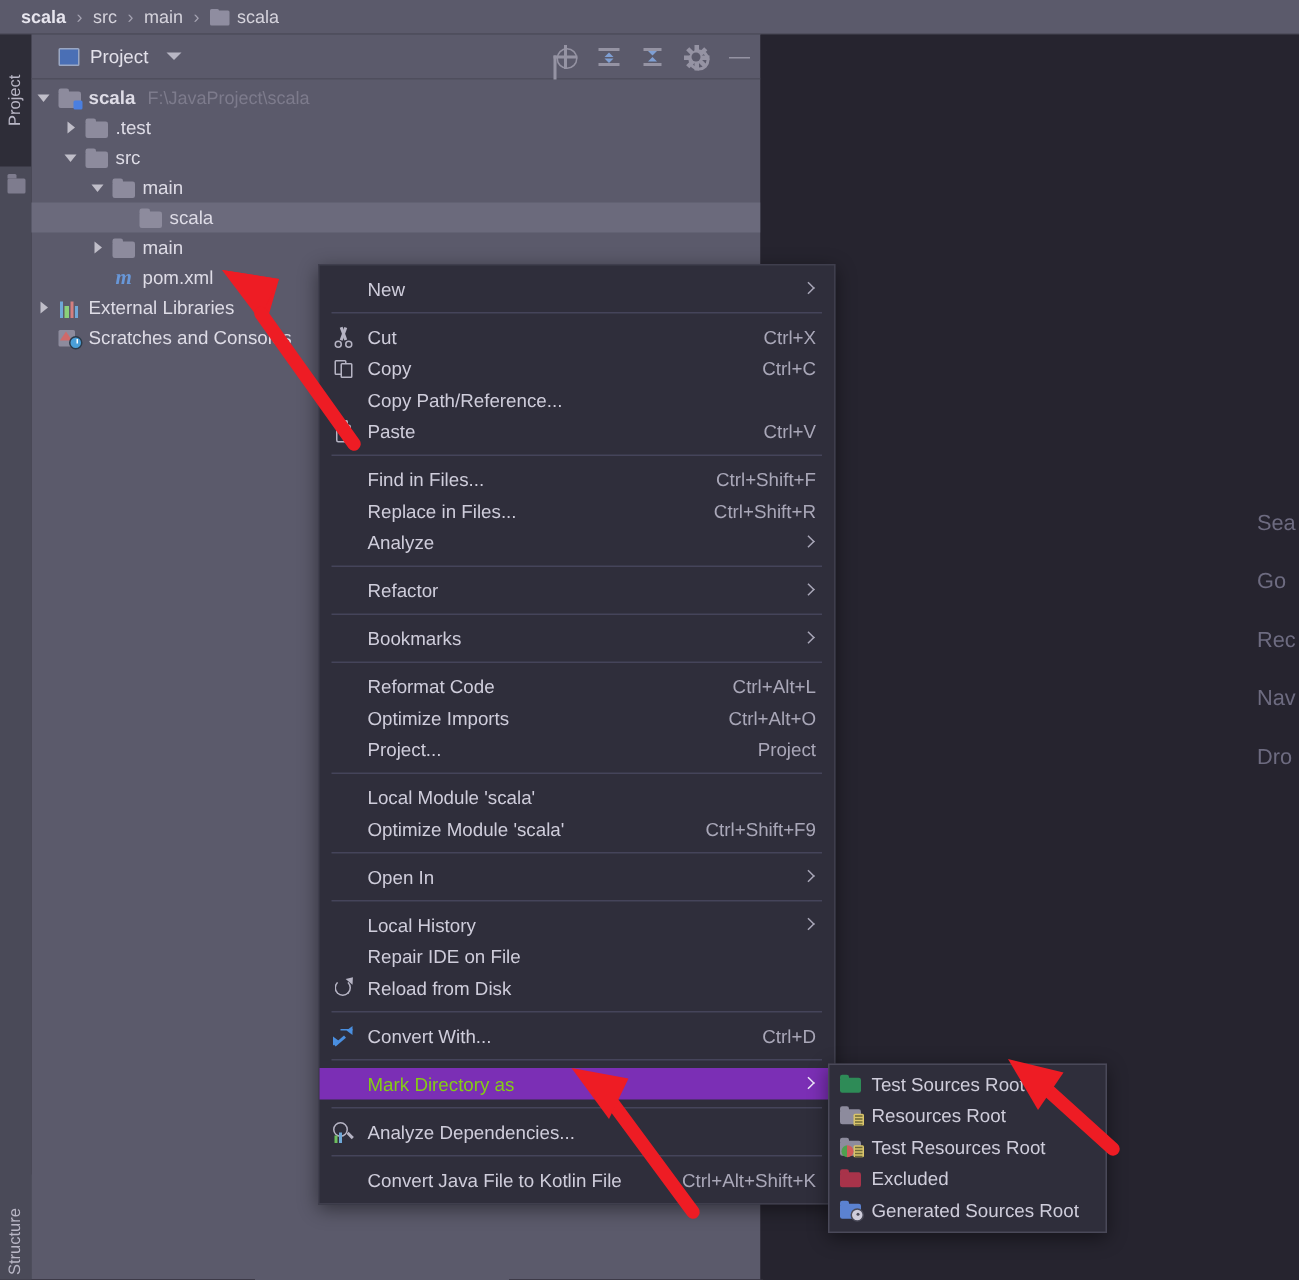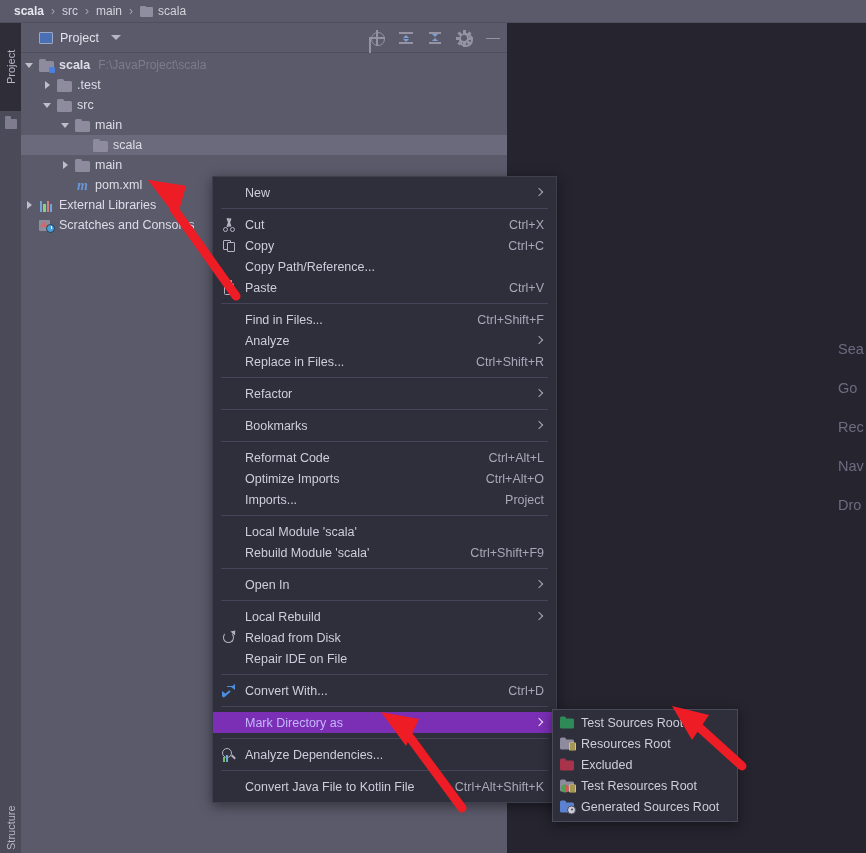--- a/index.html
+++ b/index.html
@@ -175,21 +175,21 @@
     position: absolute; left: 212px; top: 176px; width: 345px;
     background: #2f2e3b; border: 1px solid #3f3e4d;
     box-shadow: 0 3px 12px rgba(0,0,0,0.45);
     padding: 5px 0 5px 0;
   }
   .mi {
     position: relative; height: 21px; display: flex; align-items: center;
     padding-left: 32px; padding-right: 12px; font-size: 12.5px; color: #cfcddb;
     white-space: nowrap; cursor: default;
   }
-  .mi.highlight { background: #7b2fb5; color: #c4b5fd; }
+  .mi.highlight { background: #7b2fb5; color: #84cc16; }
   .mi-label { flex: 0 0 auto; }
   .mi-shortcut { margin-left: auto; font-size: 12.5px; color: #a9a7b8; }
   .mi-sub-arrow {
     margin-left: auto; width: 10px; height: 10px; position: relative;
   }
   .mi-sub-arrow::before{
     content:""; position:absolute; left:2px; top:1.5px;
     width:5px;height:5px;border-right:1.6px solid #a9a7b8;border-top:1.6px solid #a9a7b8;
     transform: rotate(45deg);
   }
@@ -429,74 +429,74 @@
         <span class="mi-icon"><span class="g-paste"><i></i><i></i></span></span>
         <span class="mi-label">Paste</span>
         <span class="mi-shortcut">Ctrl+V</span>
       </div>
       <div class="mi-sep"></div>
       <div class="mi">
         <span class="mi-label">Find in Files...</span>
         <span class="mi-shortcut">Ctrl+Shift+F</span>
       </div>
       <div class="mi">
-        <span class="mi-label">Analyze</span>
-        <span class="mi-sub-arrow"></span>
-      </div>
-      <div class="mi">
         <span class="mi-label">Replace in Files...</span>
         <span class="mi-shortcut">Ctrl+Shift+R</span>
       </div>
+      <div class="mi">
+        <span class="mi-label">Analyze</span>
+        <span class="mi-sub-arrow"></span>
+      </div>
       <div class="mi-sep"></div>
       <div class="mi">
         <span class="mi-label">Refactor</span>
         <span class="mi-sub-arrow"></span>
       </div>
       <div class="mi-sep"></div>
       <div class="mi">
         <span class="mi-label">Bookmarks</span>
         <span class="mi-sub-arrow"></span>
       </div>
       <div class="mi-sep"></div>
       <div class="mi">
         <span class="mi-label">Reformat Code</span>
         <span class="mi-shortcut">Ctrl+Alt+L</span>
       </div>
       <div class="mi">
         <span class="mi-label">Optimize Imports</span>
         <span class="mi-shortcut">Ctrl+Alt+O</span>
       </div>
       <div class="mi">
-        <span class="mi-label">Imports...</span>
+        <span class="mi-label">Project...</span>
         <span class="mi-shortcut">Project</span>
       </div>
       <div class="mi-sep"></div>
       <div class="mi">
         <span class="mi-label">Local Module 'scala'</span>
       </div>
       <div class="mi">
-        <span class="mi-label">Rebuild Module 'scala'</span>
+        <span class="mi-label">Optimize Module 'scala'</span>
         <span class="mi-shortcut">Ctrl+Shift+F9</span>
       </div>
       <div class="mi-sep"></div>
       <div class="mi">
         <span class="mi-label">Open In</span>
         <span class="mi-sub-arrow"></span>
       </div>
       <div class="mi-sep"></div>
       <div class="mi">
-        <span class="mi-label">Local Rebuild</span>
-        <span class="mi-sub-arrow"></span>
+        <span class="mi-label">Local History</span>
+        <span class="mi-sub-arrow"></span>
+      </div>
+      <div class="mi">
+        <span class="mi-label">Repair IDE on File</span>
       </div>
       <div class="mi">
         <span class="mi-icon"><span class="g-reload"><i></i><u></u></span></span>
         <span class="mi-label">Reload from Disk</span>
-      </div>
-      <div class="mi">
-        <span class="mi-label">Repair IDE on File</span>
       </div>
       <div class="mi-sep"></div>
       <div class="mi">
         <span class="mi-icon"><span class="g-compare"><i></i><i></i><u></u><b></b></span></span>
         <span class="mi-label">Convert With...</span>
         <span class="mi-shortcut">Ctrl+D</span>
       </div>
       <div class="mi-sep"></div>
       <div class="mi highlight">
         <span class="mi-label">Mark Directory as</span>
@@ -529,39 +529,39 @@
           <span class="smi-lines">
             <i></i>
             <i></i>
             <i></i>
             <i></i>
           </span>
         </span>
         <span>Resources Root</span>
       </div>
       <div class="smi">
+        <span class="smi-icon c-gray">
+          <span class="tab"></span>
+          <span class="body"></span>
+          <span class="smi-lines">
+            <i></i>
+            <i></i>
+            <i></i>
+            <i></i>
+          </span>
+          <span class="smi-pie"></span>
+        </span>
+        <span>Test Resources Root</span>
+      </div>
+      <div class="smi">
         <span class="smi-icon c-red">
           <span class="tab"></span>
           <span class="body"></span>
         </span>
         <span>Excluded</span>
-      </div>
-      <div class="smi">
-        <span class="smi-icon c-gray">
-          <span class="tab"></span>
-          <span class="body"></span>
-          <span class="smi-lines">
-            <i></i>
-            <i></i>
-            <i></i>
-            <i></i>
-          </span>
-          <span class="smi-pie"></span>
-        </span>
-        <span>Test Resources Root</span>
       </div>
       <div class="smi">
         <span class="smi-icon c-blue">
           <span class="tab"></span>
           <span class="body"></span>
           <span class="smi-gear"></span>
         </span>
         <span>Generated Sources Root</span>
       </div>
     </div>

